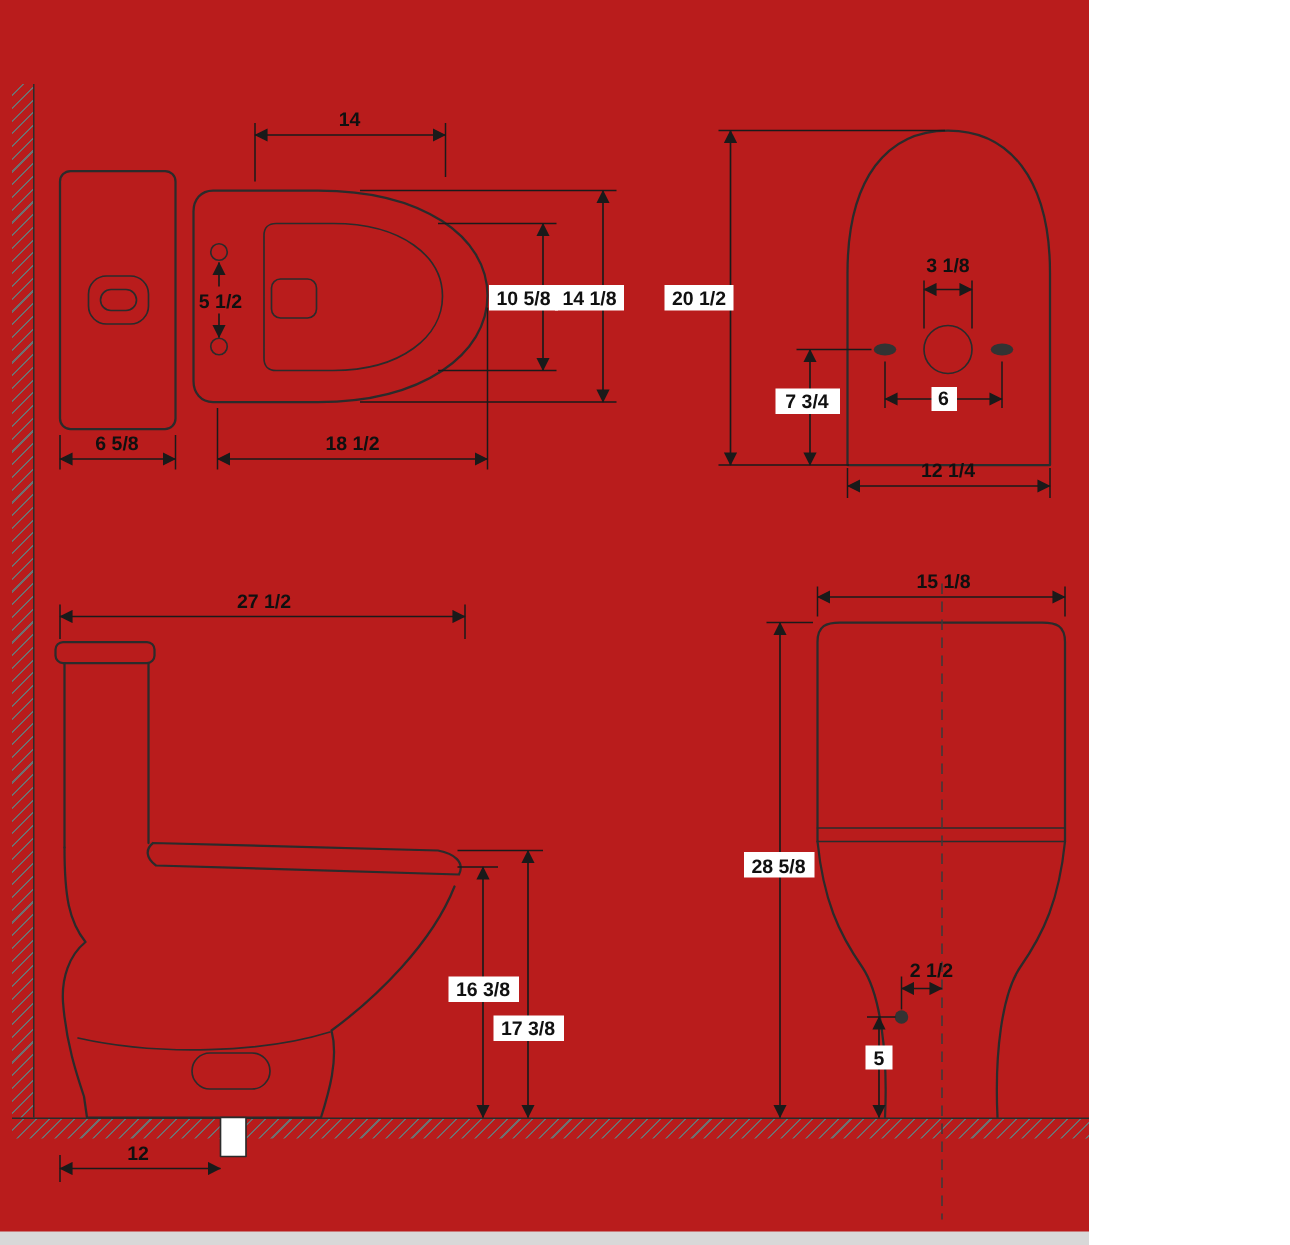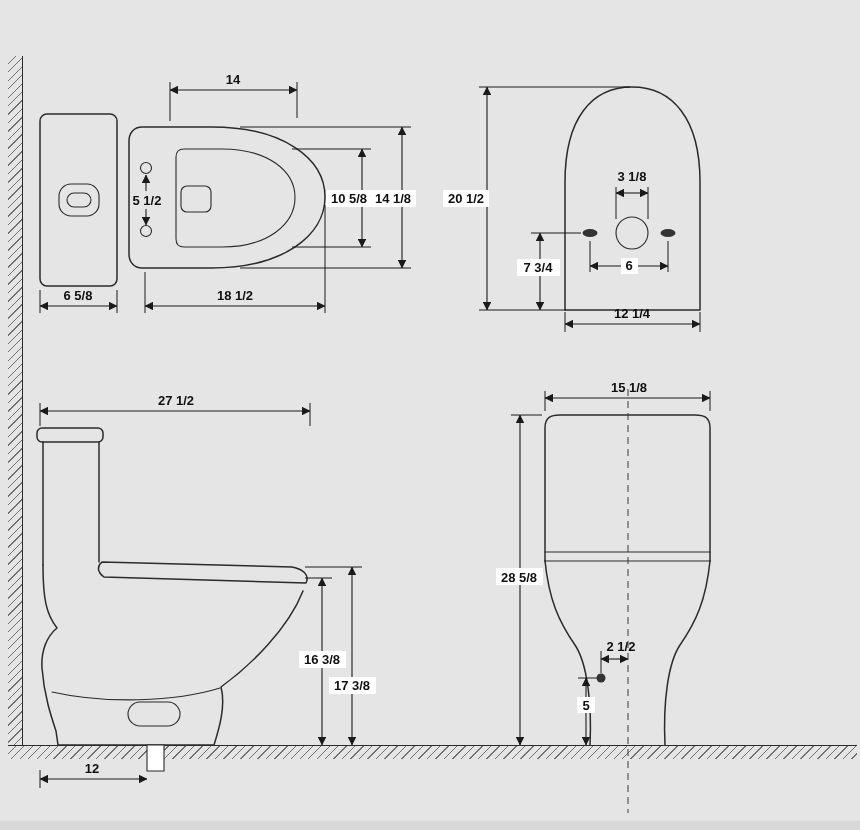--- a/index.html
+++ b/index.html
@@ -1,17 +1,17 @@
 <!DOCTYPE html>
 <html><head>
 <meta charset="utf-8">
 <style>
   html,body { margin:0; padding:0; background:#ffffff; }
   .stage {
-    position:relative; width:860px; height:830px; background:#e5e5e5;
+    position:relative; width:726px; height:830px; background:#b91c1c;
     overflow:hidden; font-family:"Liberation Sans", sans-serif;
   }
   .wall-hatch {
     position:absolute; left:8px; top:56px; width:15px; height:689px;
     box-sizing:border-box;
     background:repeating-linear-gradient(135deg, transparent 0px, transparent 5px, #707070 5px, #707070 6px);
     border-right:1.6px solid #2b2b2b;
   }
   .floor-hatch {
     position:absolute; left:8px; top:745px; width:849px; height:14px;

